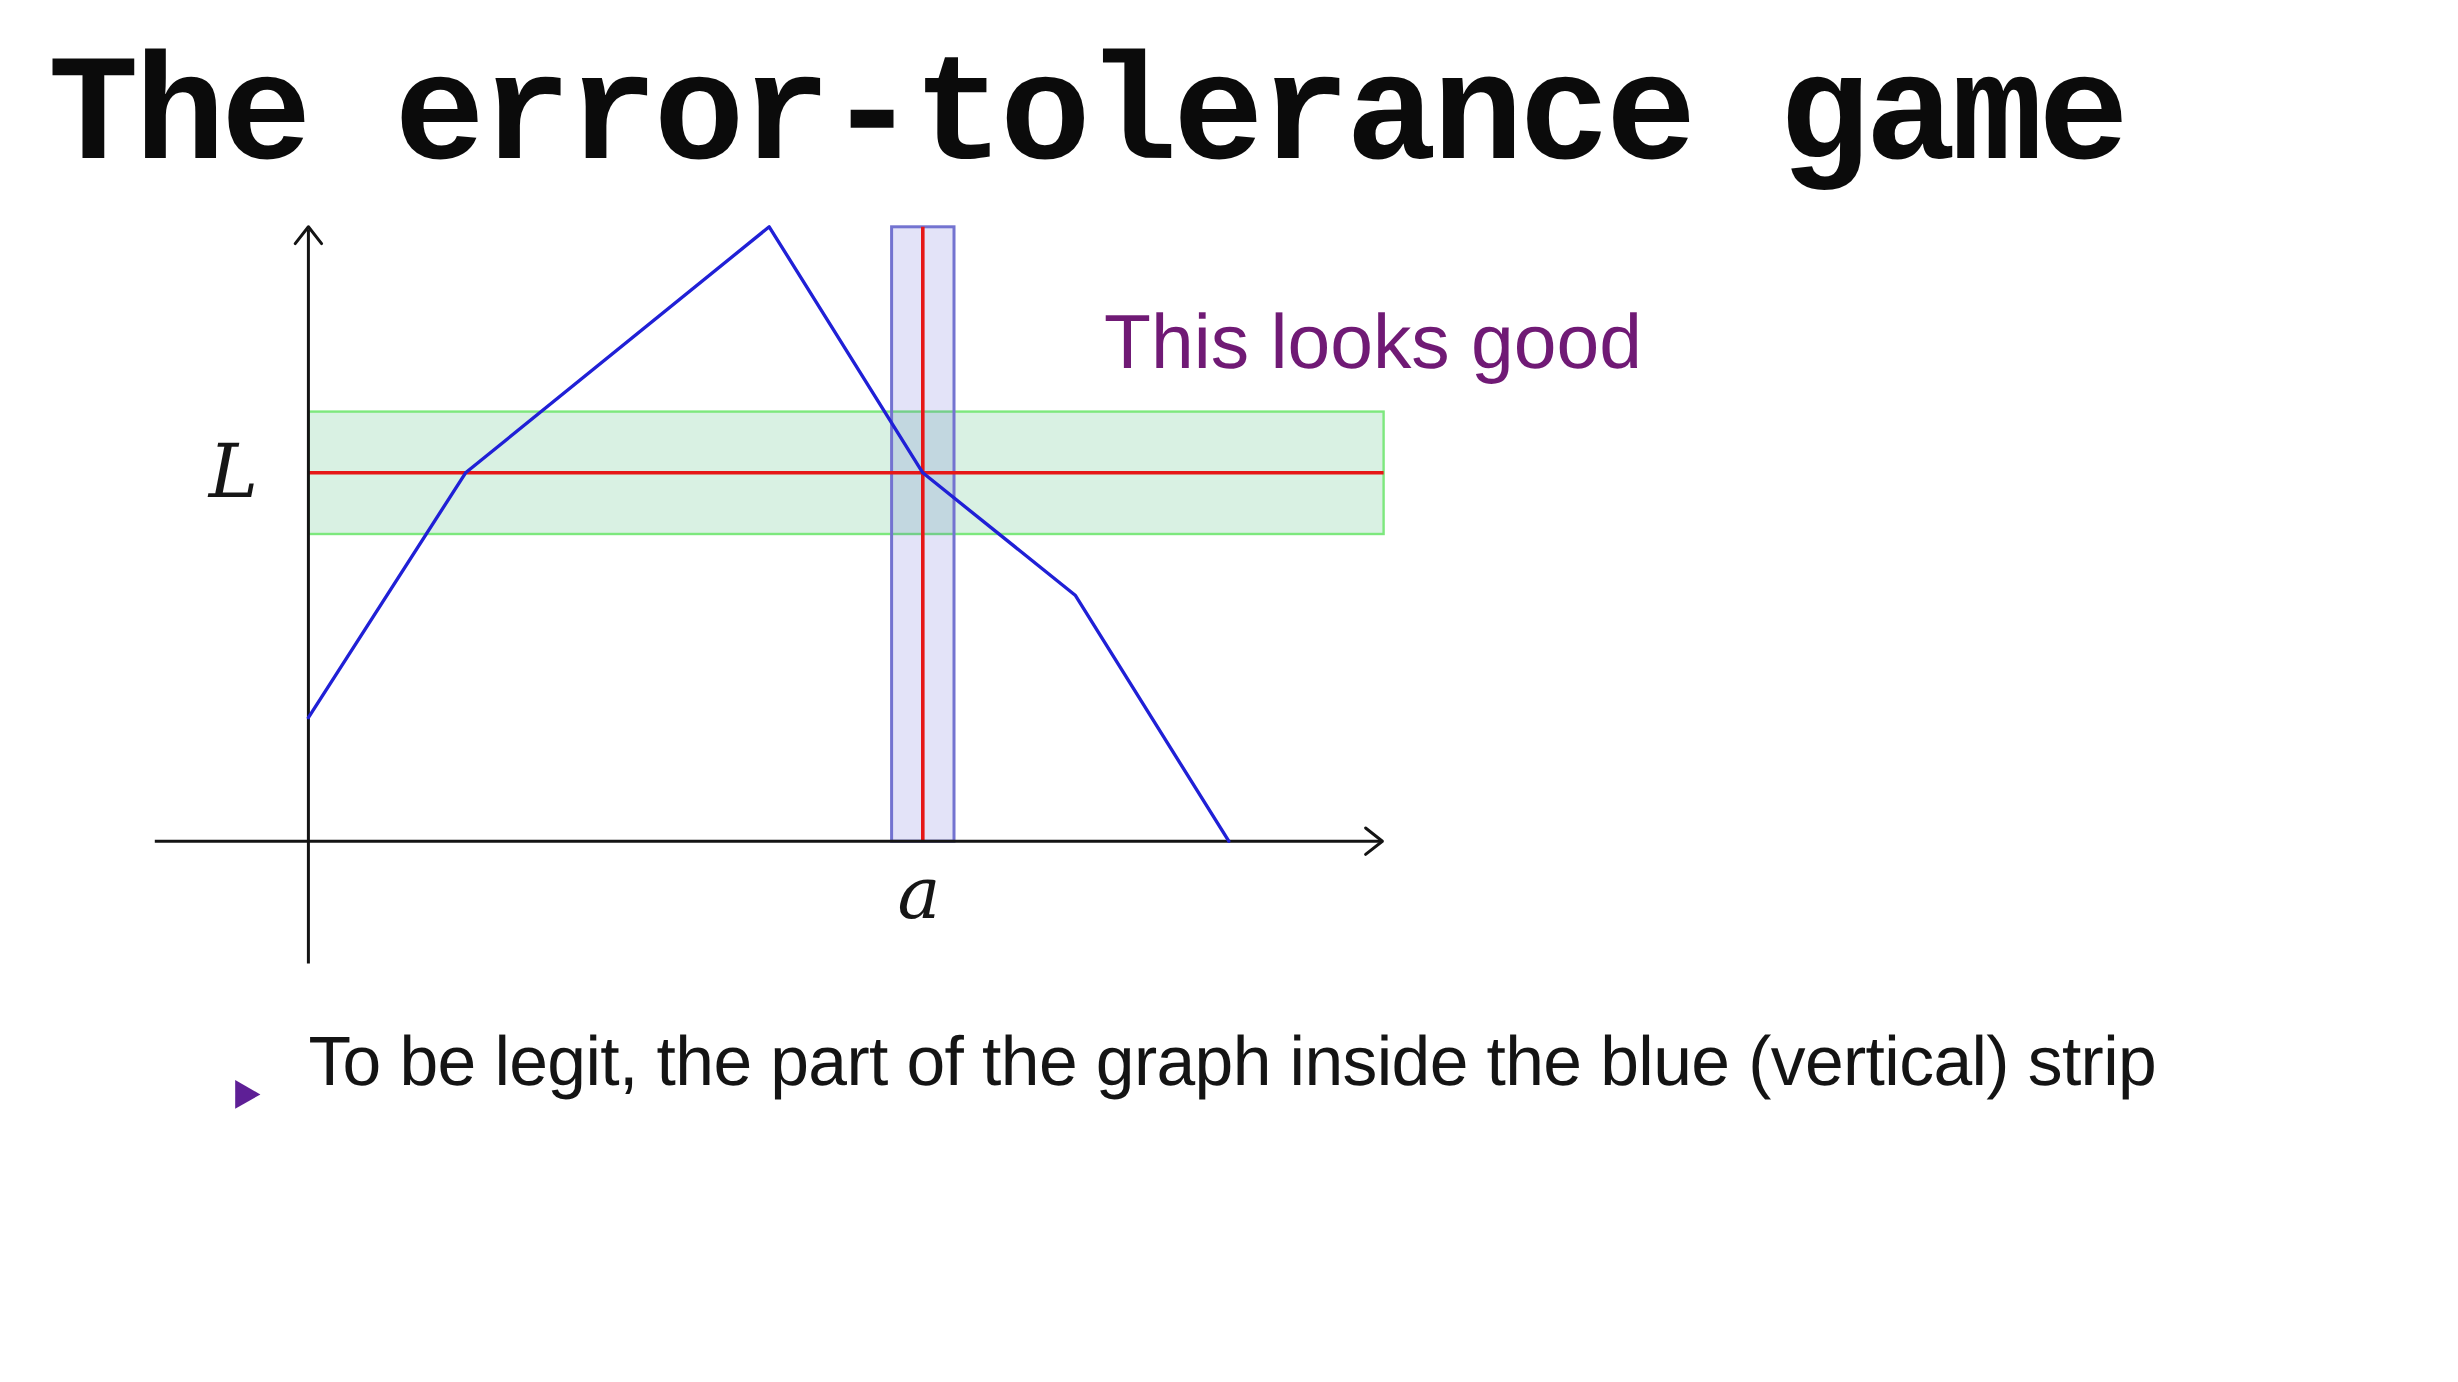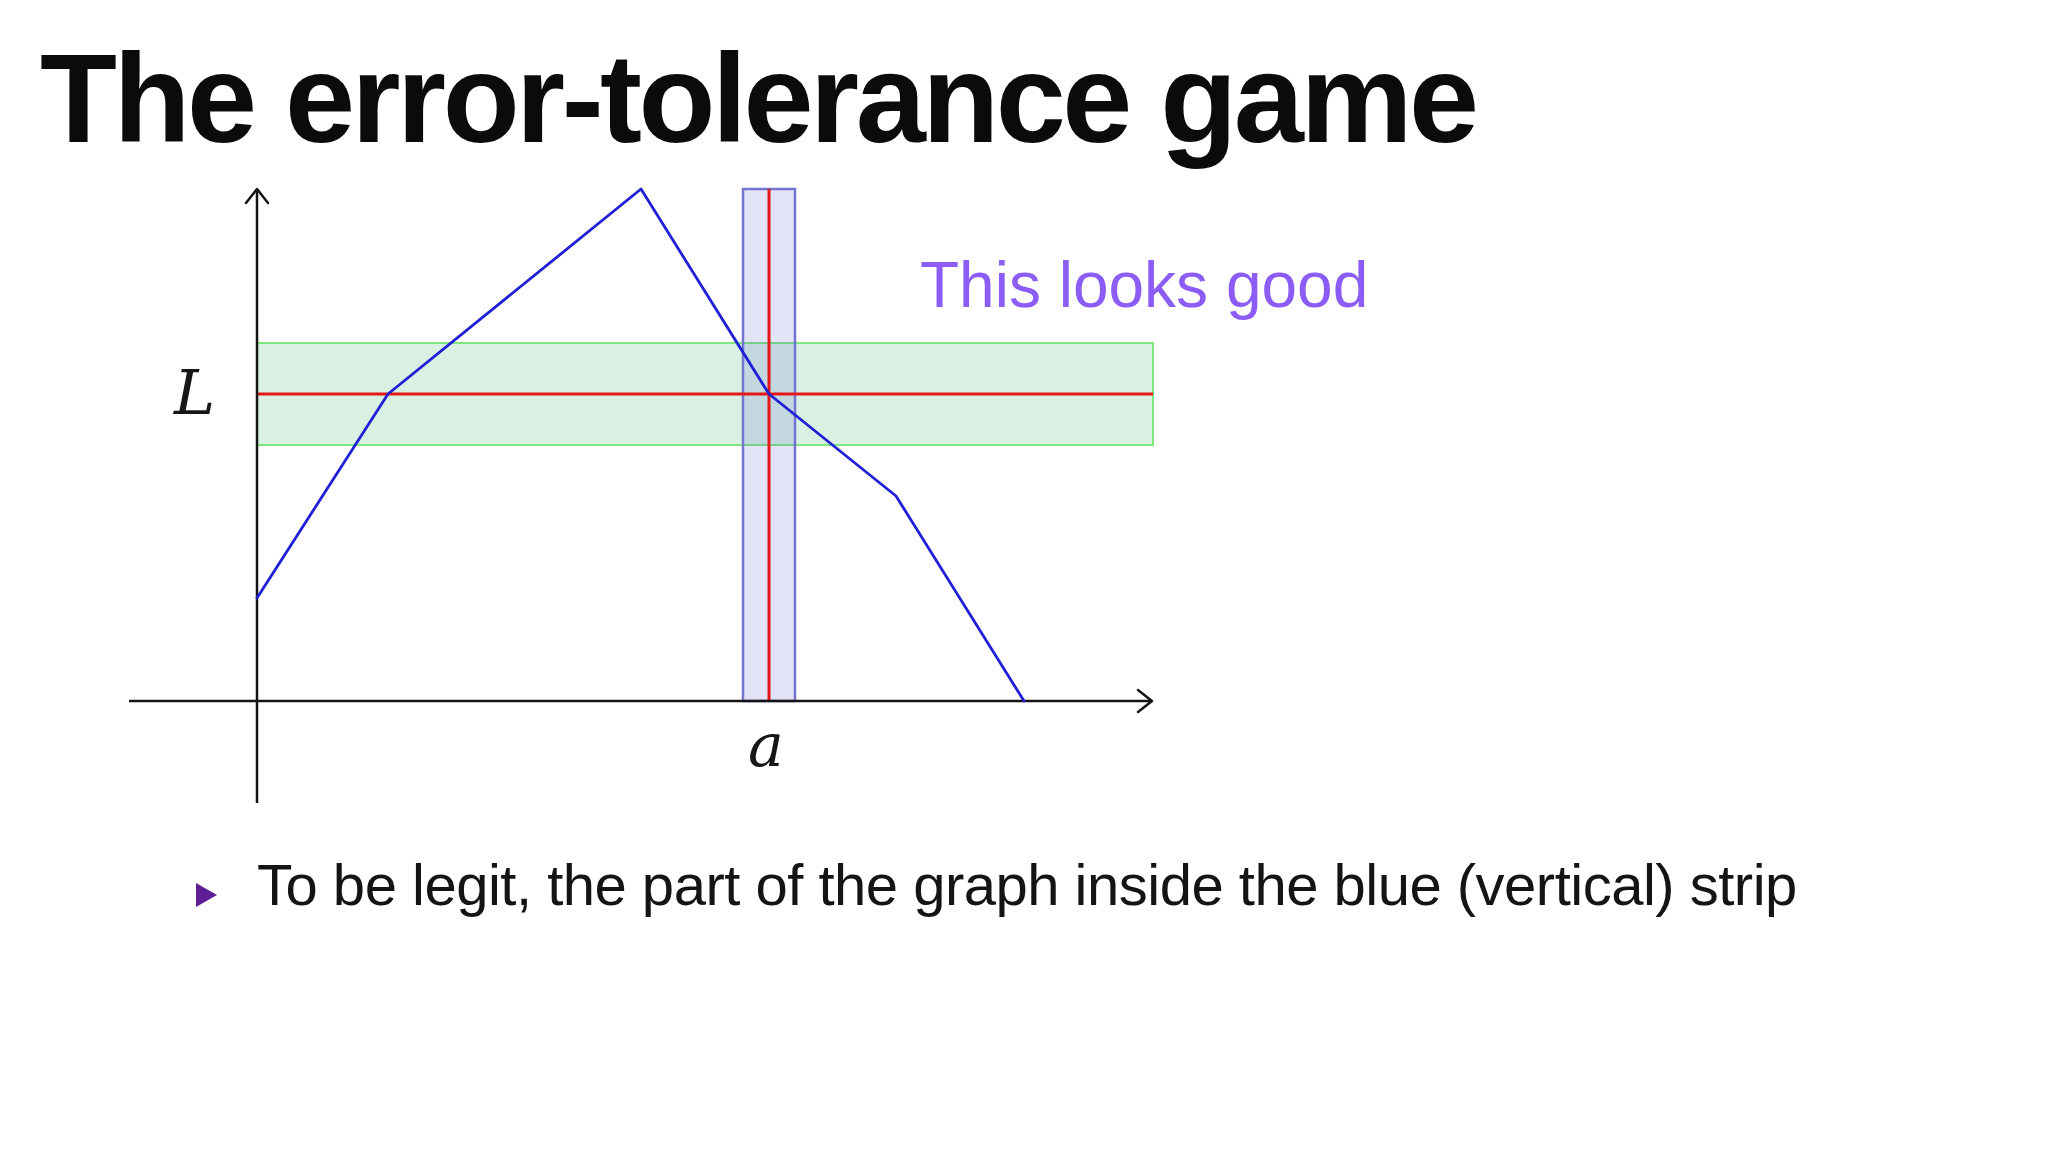--- a/index.html
+++ b/index.html
@@ -7,43 +7,43 @@
     width: 2048px; height: 1152px;
     background: #ffffff;
     font-family: "Liberation Sans", sans-serif;
     position: relative;
     overflow: hidden;
   }
   .slide { position: absolute; inset: 0; }
   .title {
     position: absolute; left: 40px; top: 36px;
     font-size: 126px; font-weight: 900; letter-spacing: -3.5px;
-    line-height: 1.0; color: #0b0b0b; margin: 0; white-space: nowrap;
+    line-height: 1.0; color: #0b0b0b; margin: 0; white-space: nowrap; font-family: Liberation Mono, monospace;
   }
   #fig {
     position: absolute; left: 0; top: 0;
     width: 2048px; height: 1152px; display: block;
   }
   .annotation {
     position: absolute; left: 920px; top: 248px;
-    font-size: 64px; color: #8b5cf6; white-space: nowrap; text-align: center;
+    font-size: 64px; color: #701a75; white-space: nowrap; text-align: center;
   }
   .label-L {
     position: absolute; left: 174px; top: 356px;
     font-family: "DejaVu Serif", serif; font-style: italic;
     font-size: 62px; color: #161616;
   }
   .label-a {
     position: absolute; left: 748px; top: 710px;
     font-family: "DejaVu Serif", serif; font-style: italic;
     font-size: 60px; color: #161616;
   }
   .bullet-row {
     position: absolute; left: 196px; top: 846px;
-    display: flex; align-items: center;
+    display: flex; align-items: flex-end;
   }
   .bullet-tri {
     width: 0; height: 0; flex: 0 0 auto;
     border-left: 21px solid #5e1f96;
     border-top: 12px solid transparent;
     border-bottom: 12px solid transparent;
     margin-top: 20px; margin-right: 40px;
   }
   .bullet-text {
     font-size: 58px; line-height: 78px;

